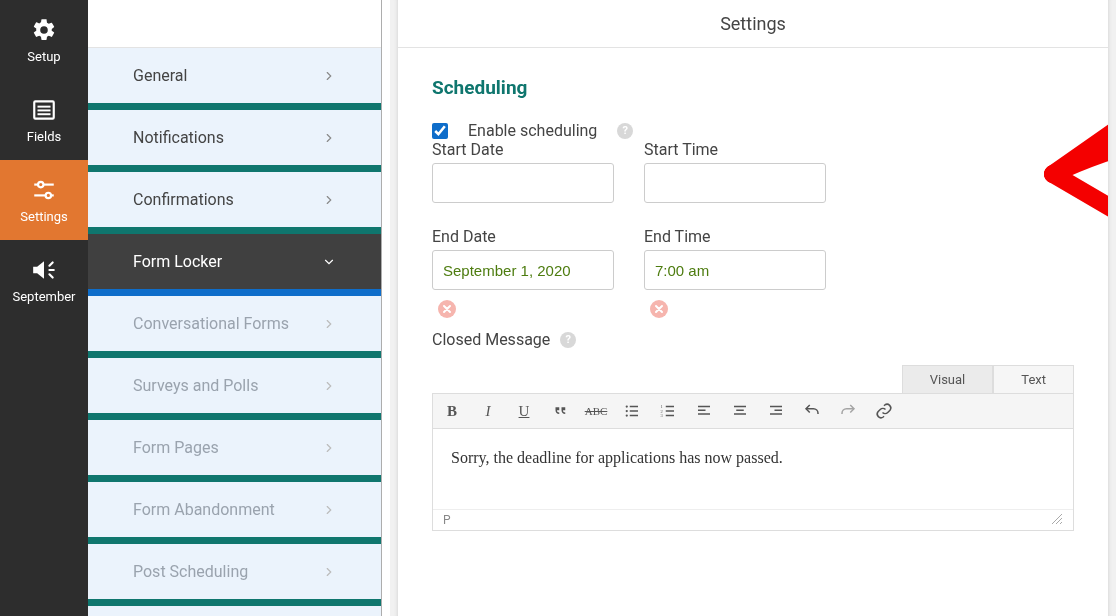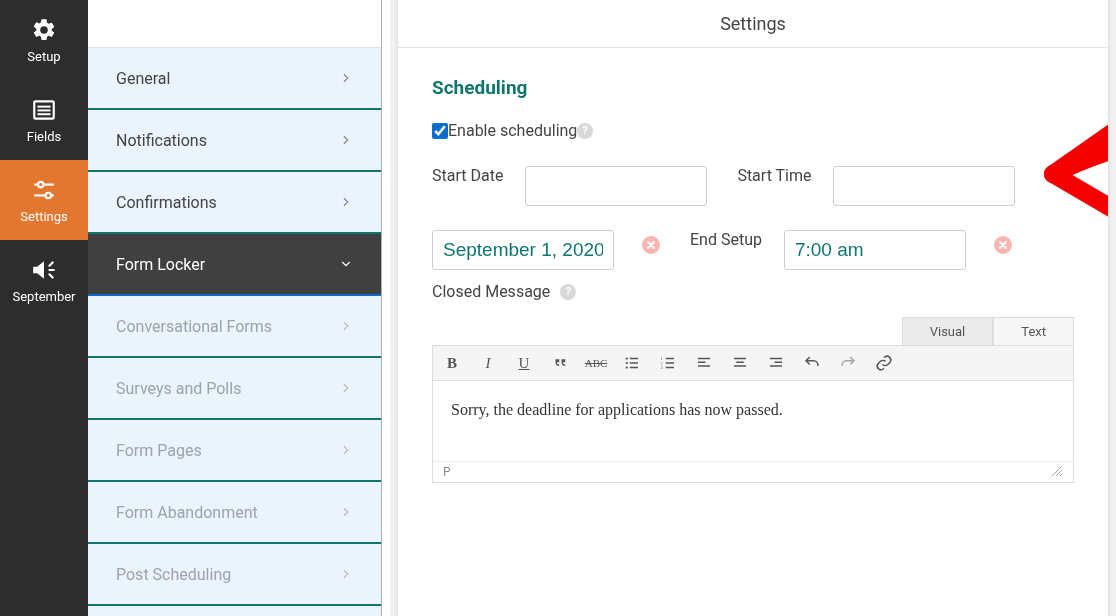--- a/index.html
+++ b/index.html
@@ -9,42 +9,42 @@
   .rail-item { display: flex; flex-direction: column; align-items: center; justify-content: center; height: 80px; font-size: 13px; cursor: pointer; color: #fff; }
   .rail-item.active { background: #e27730; }
   .rail-item svg { width: 26px; height: 26px; display: block; }
   .rail-item .rail-label { margin-top: 6px; }
   .rail-item.slim { height: 78px; }
 
   .settings-col { width: 294px; background: #ebf3fc; border-right: 1px solid #d3d3d3; display: flex; flex-direction: column; position: relative; }
   .settings-col::before { content: ""; position: absolute; right: -4px; top: 0; bottom: 0; width: 4px; background: rgba(0,0,0,0.18); pointer-events: none; }
   .settings-header { height: 48px; background: #fff; border-bottom: 1px solid #e3e3e3; }
   .settings-list { flex: 1; overflow-y: auto; }
-  .setting-item { display: flex; align-items: center; justify-content: space-between; padding: 0 28px; height: 62px; font-size: 16px; color: #444; border-bottom: 2px solid #0f766e; cursor: pointer; background: #ebf3fc; }
+  .setting-item { display: flex; align-items: center; justify-content: space-between; padding: 0 45px; height: 62px; font-size: 16px; color: #444; border-bottom: 7px solid #0f766e; cursor: pointer; background: #ebf3fc; }
   .setting-item.active { background: #404040; color: #fff; border-bottom-color: #0e6dca; }
   .setting-item.dim { color: #9aa3ae; }
   .chevron { width: 14px; height: 14px; }
   .chevron svg { display: block; width: 100%; height: 100%; }
   .main-col { flex: 1; display: flex; flex-direction: column; position: relative; background: #fff; }
   .main-left-border { position: absolute; left: 8px; top: 0; bottom: 0; width: 8px; background: #f1f1f1; box-shadow: inset -4px 0 4px -4px rgba(0,0,0,0.15); }
   .main-right-border { position: absolute; right: 0; top: 0; bottom: 0; width: 8px; background: #f1f1f1; box-shadow: inset 4px 0 4px -4px rgba(0,0,0,0.15); }
   .main-inner { position: absolute; left: 16px; right: 8px; top: 0; bottom: 0; background: #fff; display: flex; flex-direction: column; overflow: hidden; }
 
   .main-header { height: 48px; display: flex; align-items: center; justify-content: center; border-bottom: 1px solid #e3e3e3; font-size: 18px; color: #444; }
   .main-body { flex: 1; overflow-y: auto; padding: 28px 34px; position: relative; }
 
   .section-title { font-size: 19px; font-weight: 700; color: #0f766e; margin-bottom: 22px; }
-  .checkbox-row { display: flex; align-items: center; gap: 0; margin-bottom: 26px; font-size: 16px; color: #444; }
+  .checkbox-row { display: flex; align-items: center; gap: 20px; font-size: 16px; color: #444; }
   .checkbox-row input { width: 16px; height: 16px; accent-color: #0e6dca; }
   .help-icon { width: 16px; height: 16px; border-radius: 50%; background: #d8d8d8; color: #fff; font-size: 11px; display: inline-flex; align-items: center; justify-content: center; font-weight: bold; }
 
   .field-row { display: flex; gap: 30px; margin-bottom: 10px; }
-  .field-group { display: flex; gap: 22px; }
+  .field-group { display: flex; flex-direction: column; gap: 4px; }
   .field-label { font-size: 16px; color: #444; }
-  .text-input { width: 182px; height: 40px; border: 1px solid #ccc; border-radius: 3px; padding: 0 10px; font-size: 19px; color: #0f766e; }
+  .text-input { width: 182px; height: 40px; border: 1px solid #ccc; border-radius: 3px; padding: 0 10px; font-size: 15px; color: #4d7c0f; }
   .clear-btn { width: 18px; height: 18px; border-radius: 50%; background: #f6b5ae; color: #fff; display: flex; align-items: center; justify-content: center; font-size: 11px; font-weight: bold; margin-top: 6px; margin-left: 6px; cursor: pointer; }
   .closed-msg-row { display: flex; align-items: center; gap: 10px; margin-top: 12px; margin-bottom: 16px; font-size: 16px; color: #444; }
 
   .editor-box { border: 1px solid #ddd; background: #fff; }
   .editor-tabs { display: flex; justify-content: flex-end; gap: 0; margin-bottom: -1px; }
   .editor-tab { border: 1px solid #ddd; background: #f6f6f6; padding: 6px 27px; font-size: 13px; color: #555; cursor: pointer; }
   .editor-tab.active { background: #ebebeb; }
   .editor-toolbar { background: #f5f5f5; border-bottom: 1px solid #ddd; padding: 6px 8px; display: flex; gap: 14px; align-items: center; }
   .tb-icon { width: 22px; height: 22px; display: flex; align-items: center; justify-content: center; color: #555; cursor: pointer; font-family: Georgia, serif; font-size: 15px; }
   .tb-icon svg { width: 18px; height: 18px; display: block; }
@@ -204,29 +204,30 @@
           <div class="field-group">
             <label class="field-label">Start Time</label>
             <input class="text-input" type="text" value="" style="">
           </div>
         </div>
 
         <div style="height:14px"></div>
 
         <div class="field-row">
           <div class="field-group">
+            <label class="field-label">End Date</label>
             <input class="text-input" type="text" value="September 1, 2020" style="">
             <div class="clear-btn">
               <svg viewBox="0 0 10 10" width="10" height="10">
                   <path d="M2 2l6 6M8 2l-6 6" stroke="#fff" stroke-width="2" stroke-linecap="round"></path>
                 </svg>
             </div>
           </div>
           <div class="field-group">
-            <label class="field-label">End Setup</label>
+            <label class="field-label">End Time</label>
             <input class="text-input" type="text" value="7:00 am" style="">
             <div class="clear-btn">
               <svg viewBox="0 0 10 10" width="10" height="10">
                   <path d="M2 2l6 6M8 2l-6 6" stroke="#fff" stroke-width="2" stroke-linecap="round"></path>
                 </svg>
             </div>
           </div>
         </div>
 
         <div class="closed-msg-row">

